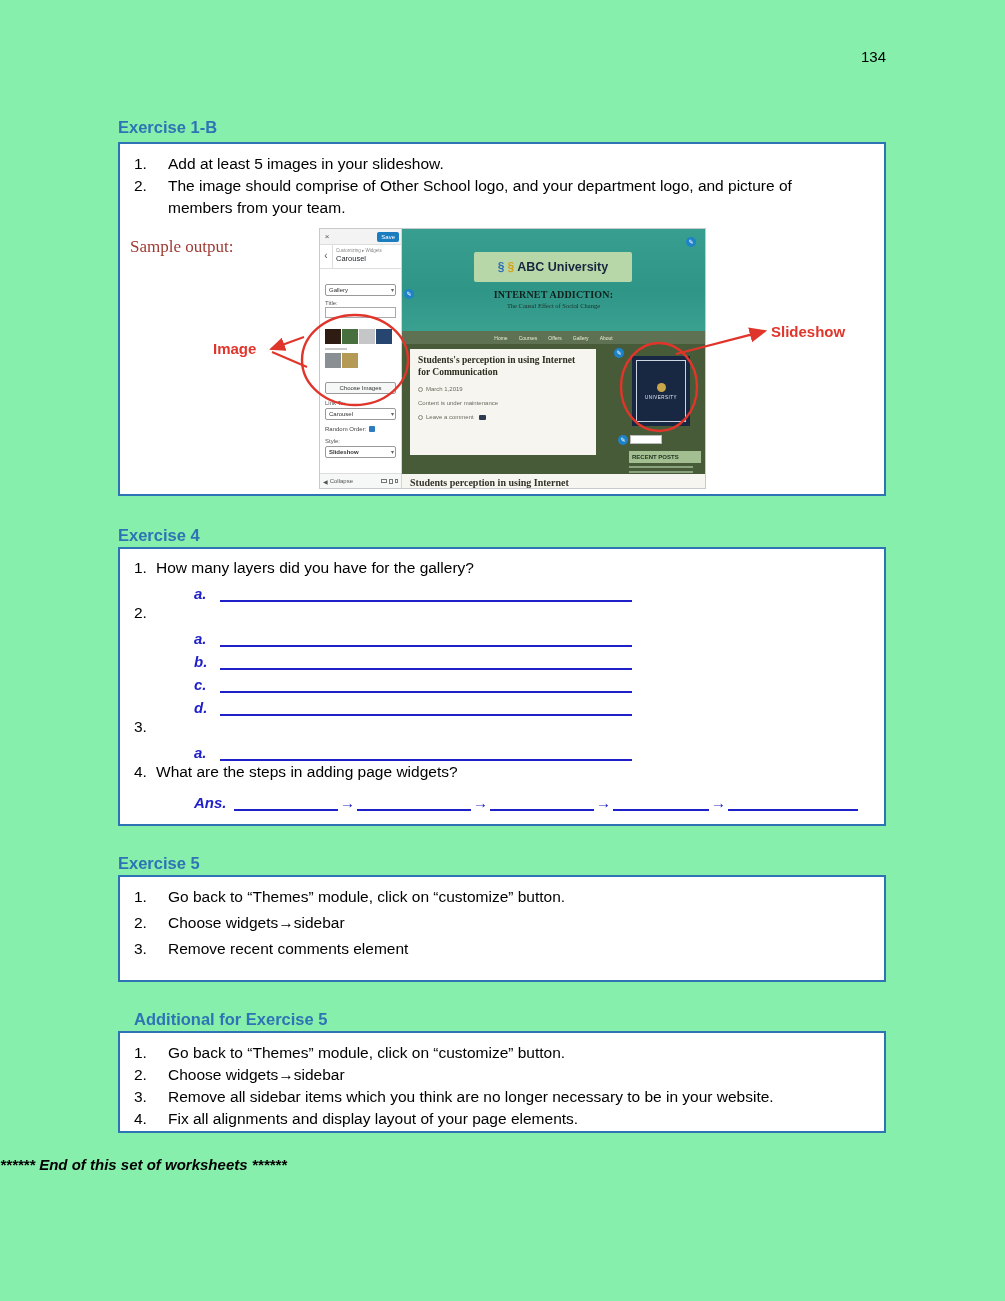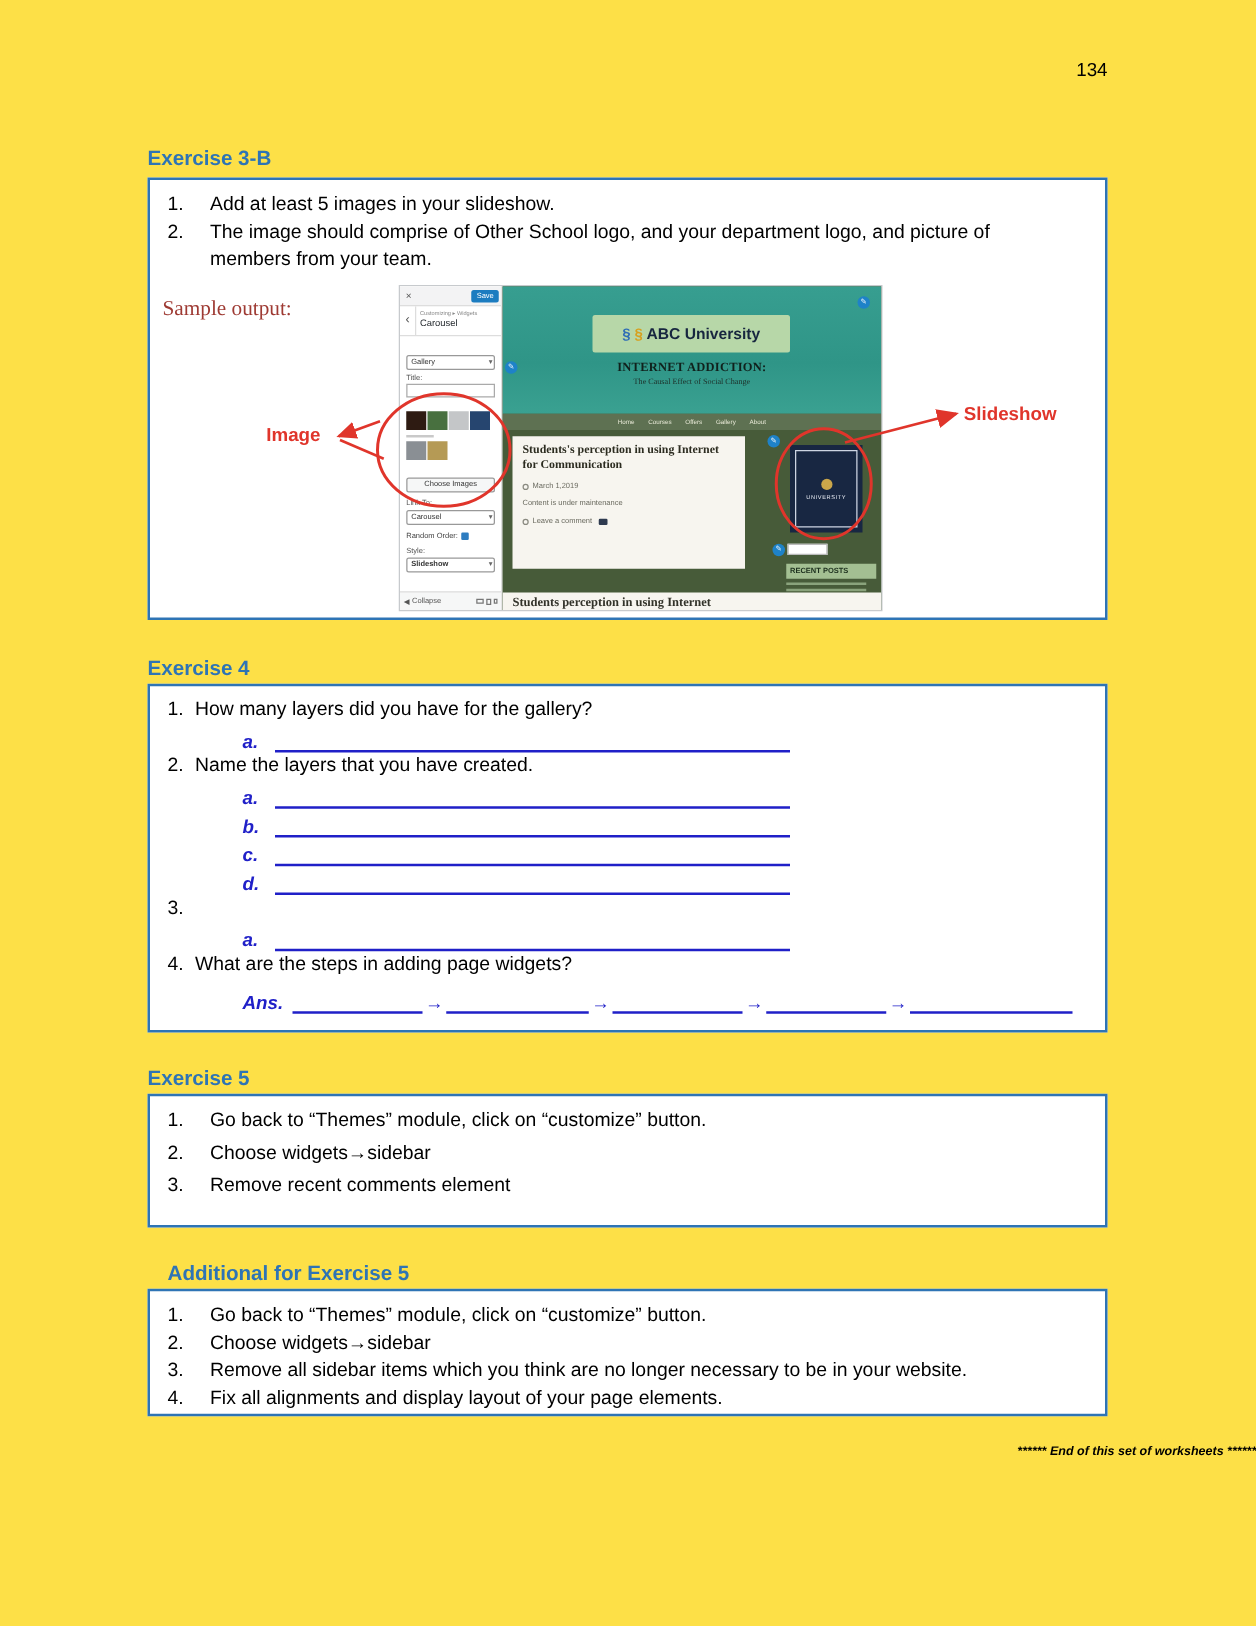--- a/index.html
+++ b/index.html
@@ -1,19 +1,19 @@
 <!DOCTYPE html>
 <html><head>
 <meta charset="utf-8">
 <style>
   * { box-sizing: border-box; margin: 0; padding: 0; }
   html,body { background:#ffffff; }
   .page {
     position: relative; width: 1005px; height: 1301px;
-    background: #fde047; font-family: "Liberation Sans", sans-serif; color: #000;
+    background: #86efac; font-family: "Liberation Sans", sans-serif; color: #000;
     overflow: hidden;
   }
   .page-number { position:absolute; top:48px; right:119px; font-size:15px; }
   .heading { position:absolute; left:118px; font-size:16.5px; font-weight:bold; color:#2E74B5; }
   .h-ex3b { top:118px; }
   .h-ex4  { top:526px; }
   .h-ex5  { top:854px; }
   .h-add5 { top:1010px;margin-left:16px; }
   .box { position:absolute; left:118px; width:768px; border:2px solid #2E74B5; background:#fff; }
   .box-ex3b { top:142px; height:354px; }
@@ -111,33 +111,33 @@
   .qrow { display:flex; font-size:15.5px; line-height:22px; height:22px; }
   .qrow .num { flex:none; width:22px; }
   .blank-row { display:flex; align-items:flex-end; height:23px; padding-left:60px; }
   .letter { color:#2020C8; font-weight:bold; font-style:italic; font-size:15px; width:26px; flex:none; }
   .bline { border-bottom:2px solid #2020C8; height:16px; width:412px; }
   .ans-row { display:flex; align-items:flex-end; height:26px; padding-left:60px; margin-top:2px; }
   .ans-label { color:#2020C8; font-weight:bold; font-style:italic; font-size:15px; width:40px; flex:none; }
   .arr { color:#2020C8; font-weight:bold; font-size:15px; line-height:17px; margin:0 2px; flex:none; }
   .bline.b1{width:104px;} .bline.b2{width:114px;} .bline.b3{width:104px;} .bline.b4{width:96px;} .bline.b5{width:130px;}
 
-  .end-note { position:absolute; top:1156px; left:0; width:100%; text-align:right;
-              font-size:10px; font-style:italic; font-weight:bold; }
+  .end-note { position:absolute; top:1156px; left:0; width:100%; text-align:left;
+              font-size:15px; font-style:italic; font-weight:bold; }
   .footer { position:absolute; top:1225px; left:0; width:100%; text-align:center;
             font-size:11.5px; font-weight:bold; color:#111; }
 </style>
 </head>
 <body>
 
 <div class="page">
 
   <div class="page-number">134</div>
 
-  <div class="heading h-ex3b">Exercise 3-B</div>
+  <div class="heading h-ex3b">Exercise 1-B</div>
 
   <div class="box box-ex3b">
     <div class="list">
       <div class="li">
         <span class="num">1.</span>
         <span class="txt">Add at least 5 images in your slideshow.</span>
       </div>
       <div class="li">
         <span class="num">2.</span>
         <span class="txt">The image should comprise of Other School logo, and your department logo, and picture of members from your team.</span>
@@ -279,21 +279,20 @@
     <div class="qrow">
       <span class="num">1.</span>
       <span class="txt">How many layers did you have for the gallery?</span>
     </div>
     <div class="blank-row">
       <span class="letter">a.</span>
       <span class="bline"></span>
     </div>
     <div class="qrow">
       <span class="num">2.</span>
-      <span class="txt">Name the layers that you have created.</span>
     </div>
     <div class="blank-row">
       <span class="letter">a.</span>
       <span class="bline"></span>
     </div>
     <div class="blank-row">
       <span class="letter">b.</span>
       <span class="bline"></span>
     </div>
     <div class="blank-row">

